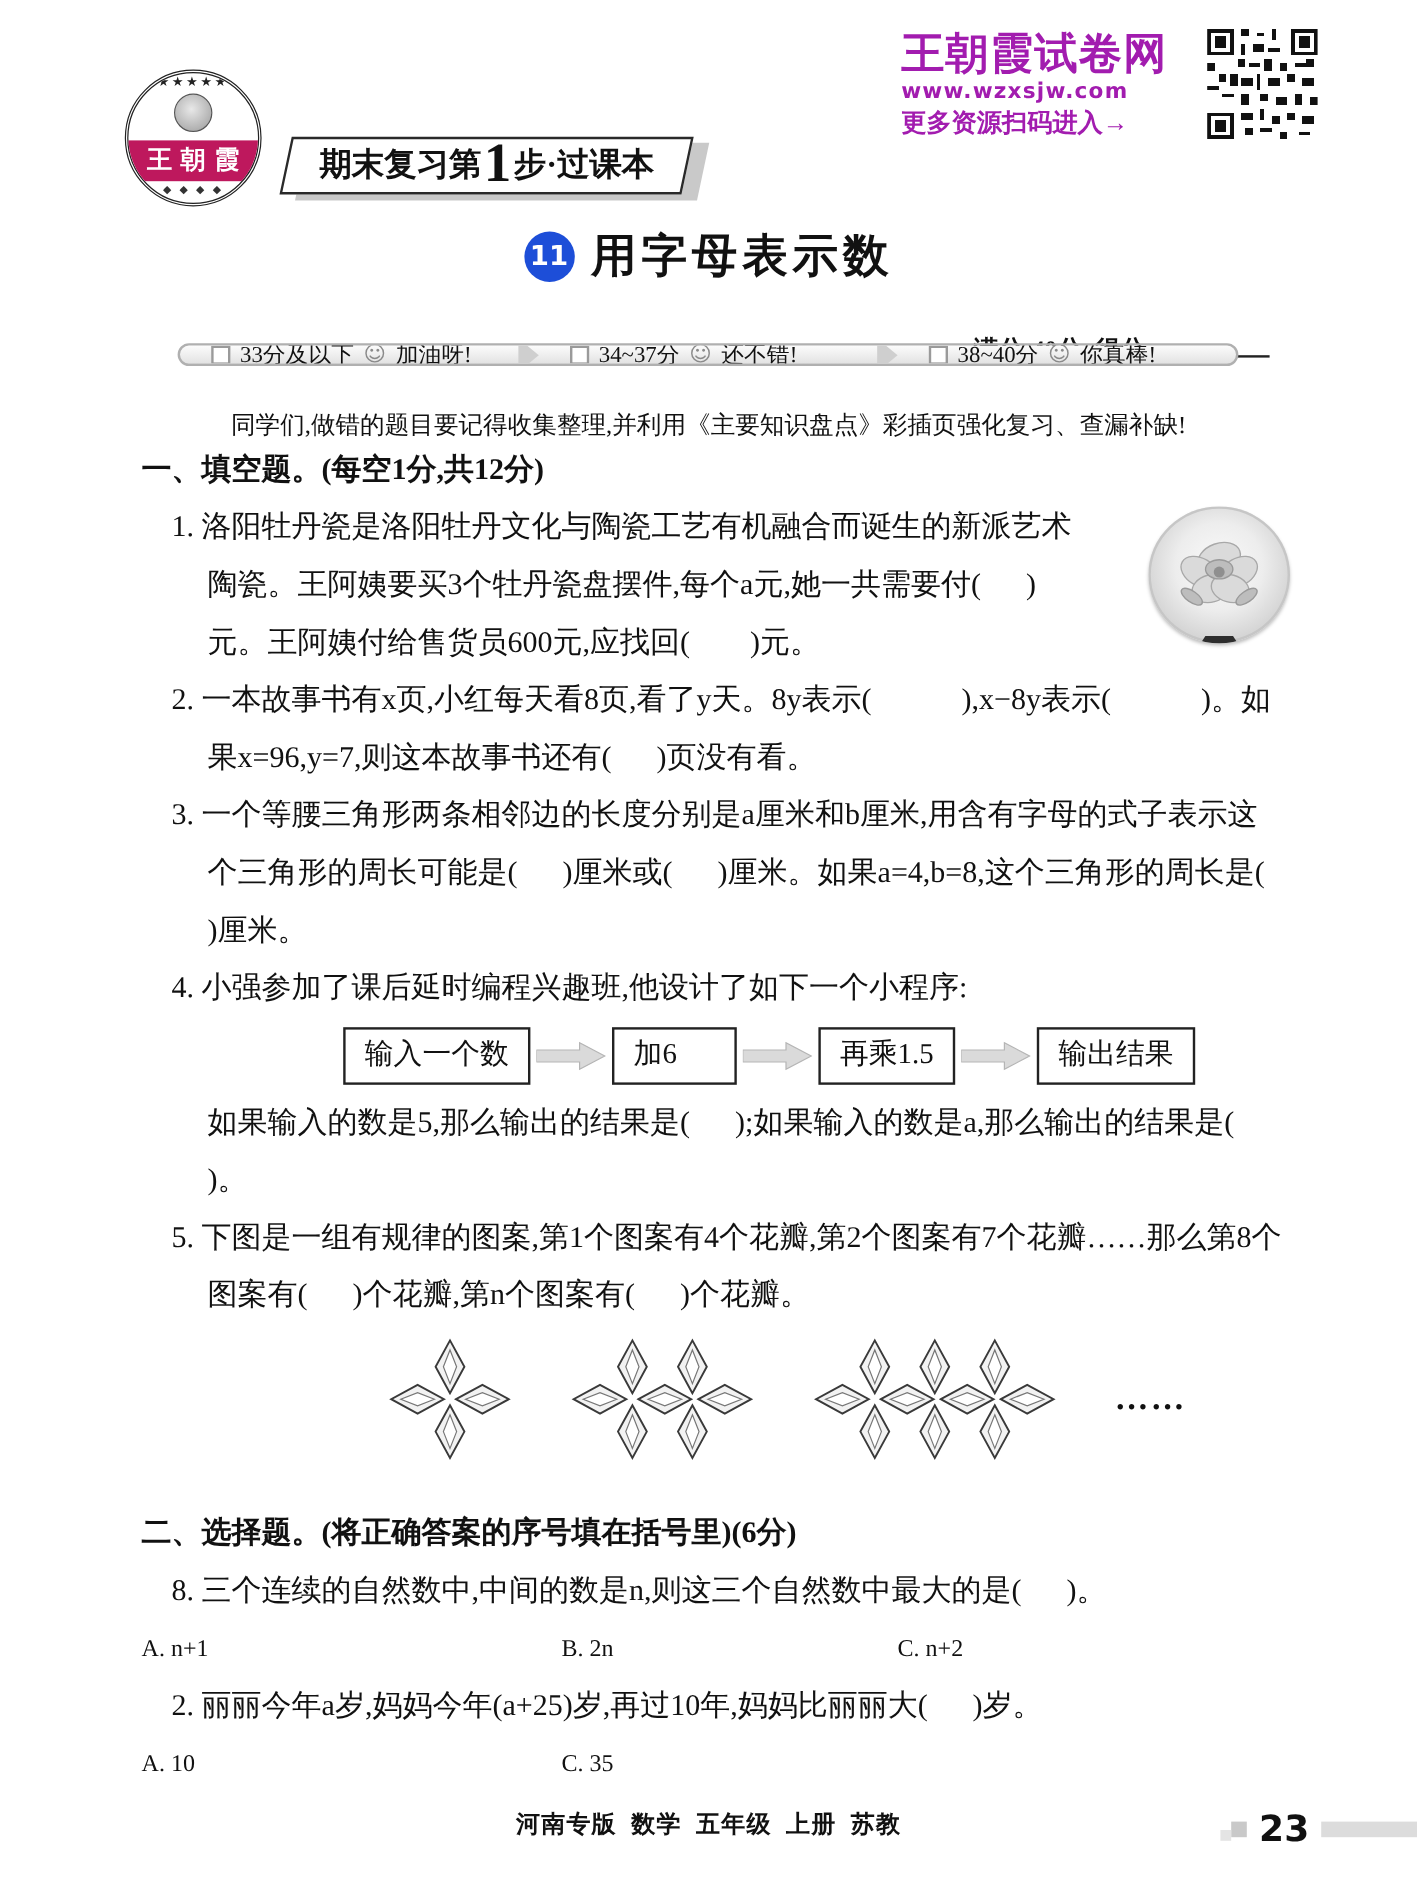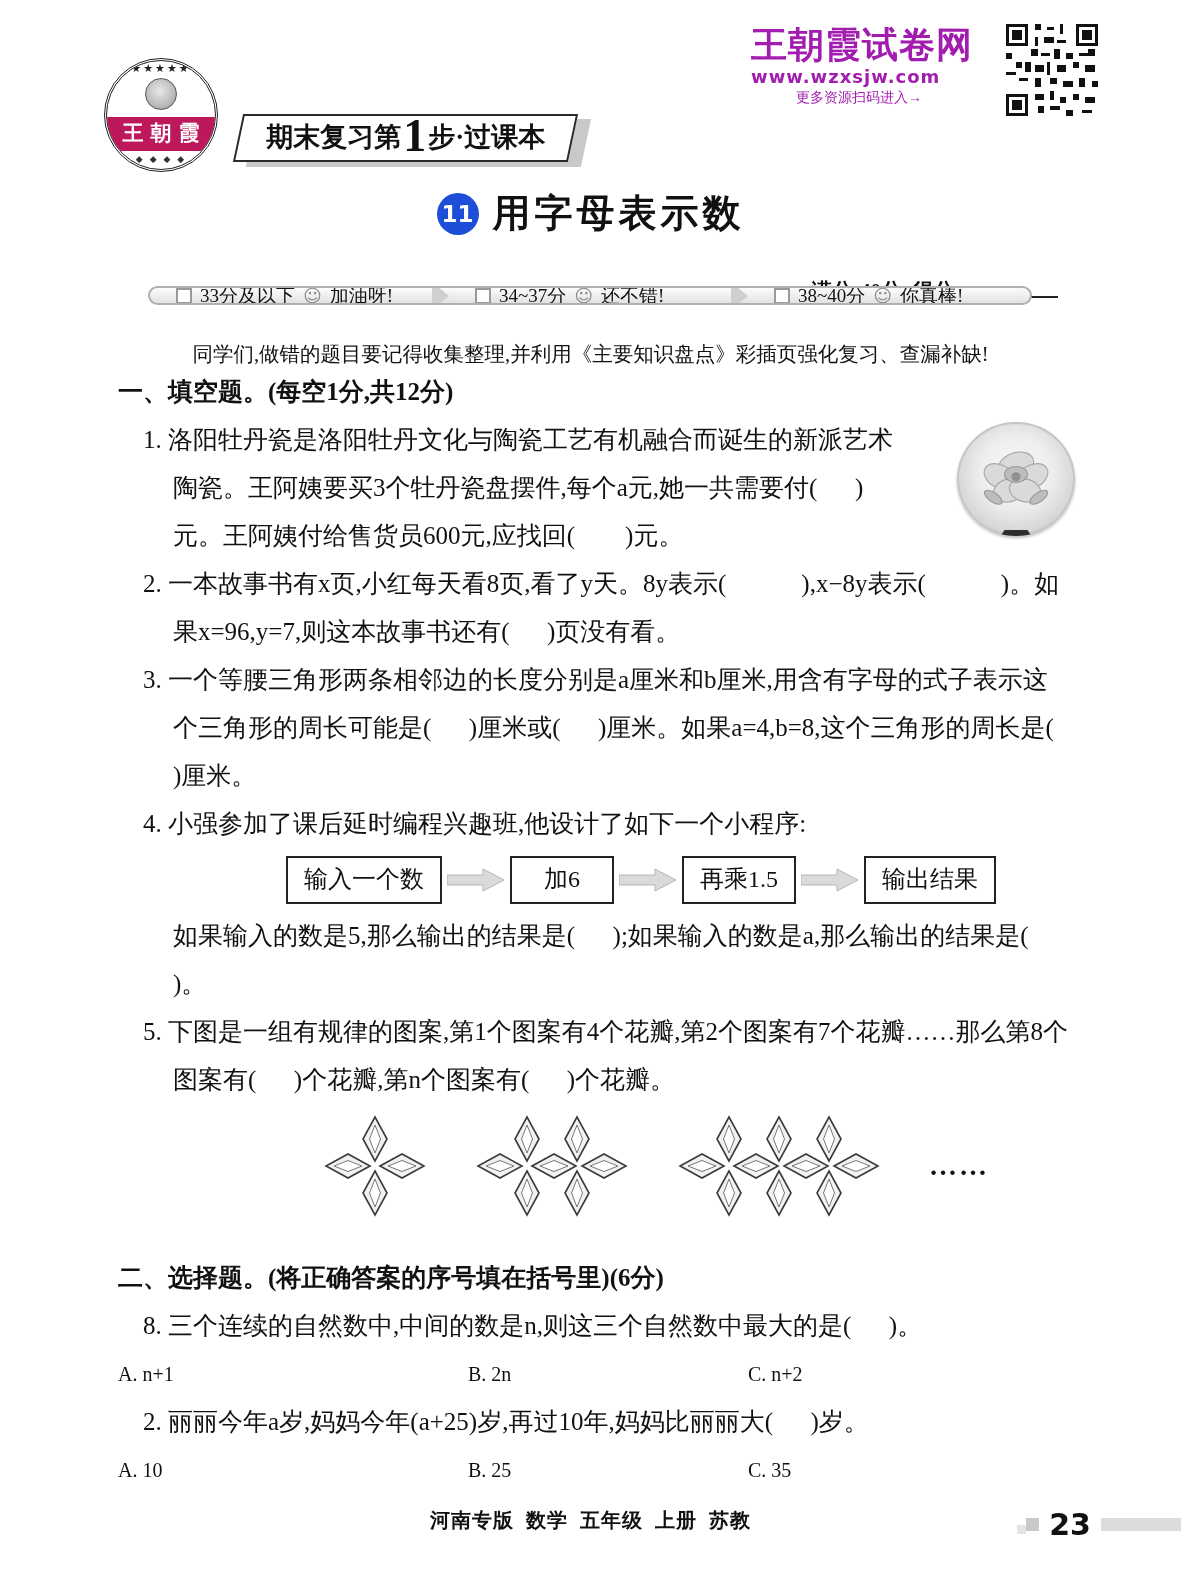--- a/index.html
+++ b/index.html
@@ -24,21 +24,21 @@
     font-family:"DejaVu Sans",sans-serif; letter-spacing:2px; }
 
   .banner { position:absolute; left:238px; top:114px; transform:skewX(-12deg);
     border:2px solid #2a2a2a; background:#fff; box-shadow:14px 5px 0 #c9c9c9; padding:3px 26px 5px; }
   .banner-inner { transform:skewX(12deg); font-weight:bold; font-size:27px; white-space:nowrap; }
   .banner-num { font-size:46px; line-height:30px; vertical-align:-5px; padding:0 2px; }
 
   .brand { position:absolute; left:751px; top:24px; color:#a21caf; line-height:1.18; }
   .brand-name { font-size:36px; font-weight:bold; letter-spacing:1px; }
   .brand-site { font-size:18px; font-weight:bold; letter-spacing:1px; font-family:"DejaVu Sans",sans-serif; }
-  .brand-scan { font-size:14px; font-weight:normal; margin-top:2px;margin-left:45px; }
+  .brand-scan { font-size:21px; font-weight:bold; margin-top:2px; }
 
   .qr { position:absolute; left:1006px; top:24px; width:92px; height:92px; }
 
   
   .title-row { position:absolute; top:188px; left:0; width:100%; text-align:center; }
   .title-num { display:inline-flex; width:42px; height:42px; border-radius:50%; background:#1d4ed8; color:#fff;
     font-weight:bold; font-size:23px; align-items:center; justify-content:center; margin-right:14px;
     vertical-align:middle; font-family:"DejaVu Sans",sans-serif; }
   .title-text { font-size:38px; font-weight:bold; letter-spacing:4px; vertical-align:middle; }
 
@@ -64,21 +64,21 @@
   .q1-wrap { position:relative; padding-right:158px; }
   .plate { position:absolute; right:-10px; top:6px; width:122px; height:122px; }
   .plate-disc { width:118px; height:114px; border-radius:50%; position:relative; overflow:hidden;
     background:radial-gradient(circle at 50% 44%, #fafafa 0%, #ededed 42%, #d2d2d2 74%, #bdbdbd 100%);
     box-shadow:inset 0 0 0 2px #c6c6c6, 0 2px 3px rgba(0,0,0,.25); }
   .plate-stand { position:absolute; bottom:-4px; left:50%; transform:translateX(-50%);
     width:36px; height:10px; background:#2e2e2e; clip-path:polygon(18% 0, 82% 0, 100% 100%, 0 100%); }
 
   .flow { display:flex; align-items:center; margin:8px 0 8px 168px; }
   .flow-box { border:2px solid #222; font-size:24px; line-height:1; padding:9px 16px 11px; min-width:104px;
-    text-align:center; white-space:nowrap; }
+    white-space:nowrap; }
   .flow-arrow { margin:0 5px; flex:0 0 auto; }
 
   .flowers { display:flex; align-items:center; gap:48px; margin:10px 0 14px 205px; }
   .ellipsis { font-size:28px; font-weight:bold; letter-spacing:2px; }
 
   .sec2-gap { height:22px; }
 
   .opts { display:flex; font-size:20px; line-height:48px; white-space:pre-wrap; }
   .opt1 { width:350px; } .opt2 { width:280px; }
 
@@ -298,21 +298,20 @@
     <div class="q">8. 三个连续的自然数中,中间的数是n,则这三个自然数中最大的是(      )。</div>
     <div class="opts">
       <span class="opt1">A. n+1</span>
       <span class="opt2">B. 2n</span>
       <span>C. n+2</span>
     </div>
 
     <div class="q">2. 丽丽今年a岁,妈妈今年(a+25)岁,再过10年,妈妈比丽丽大(      )岁。</div>
     <div class="opts">
       <span class="opt1">A. 10</span>
-      <span class="opt2">B. 25</span>
       <span>C. 35</span>
     </div>
 
   </div>
 
   <div class="footer-info">河南专版  数学  五年级  上册  苏教</div>
   <div class="pagebox">
     <span class="pg-deco"></span>
     <span class="pg-num">23</span>
     <span class="pg-bar"></span>

